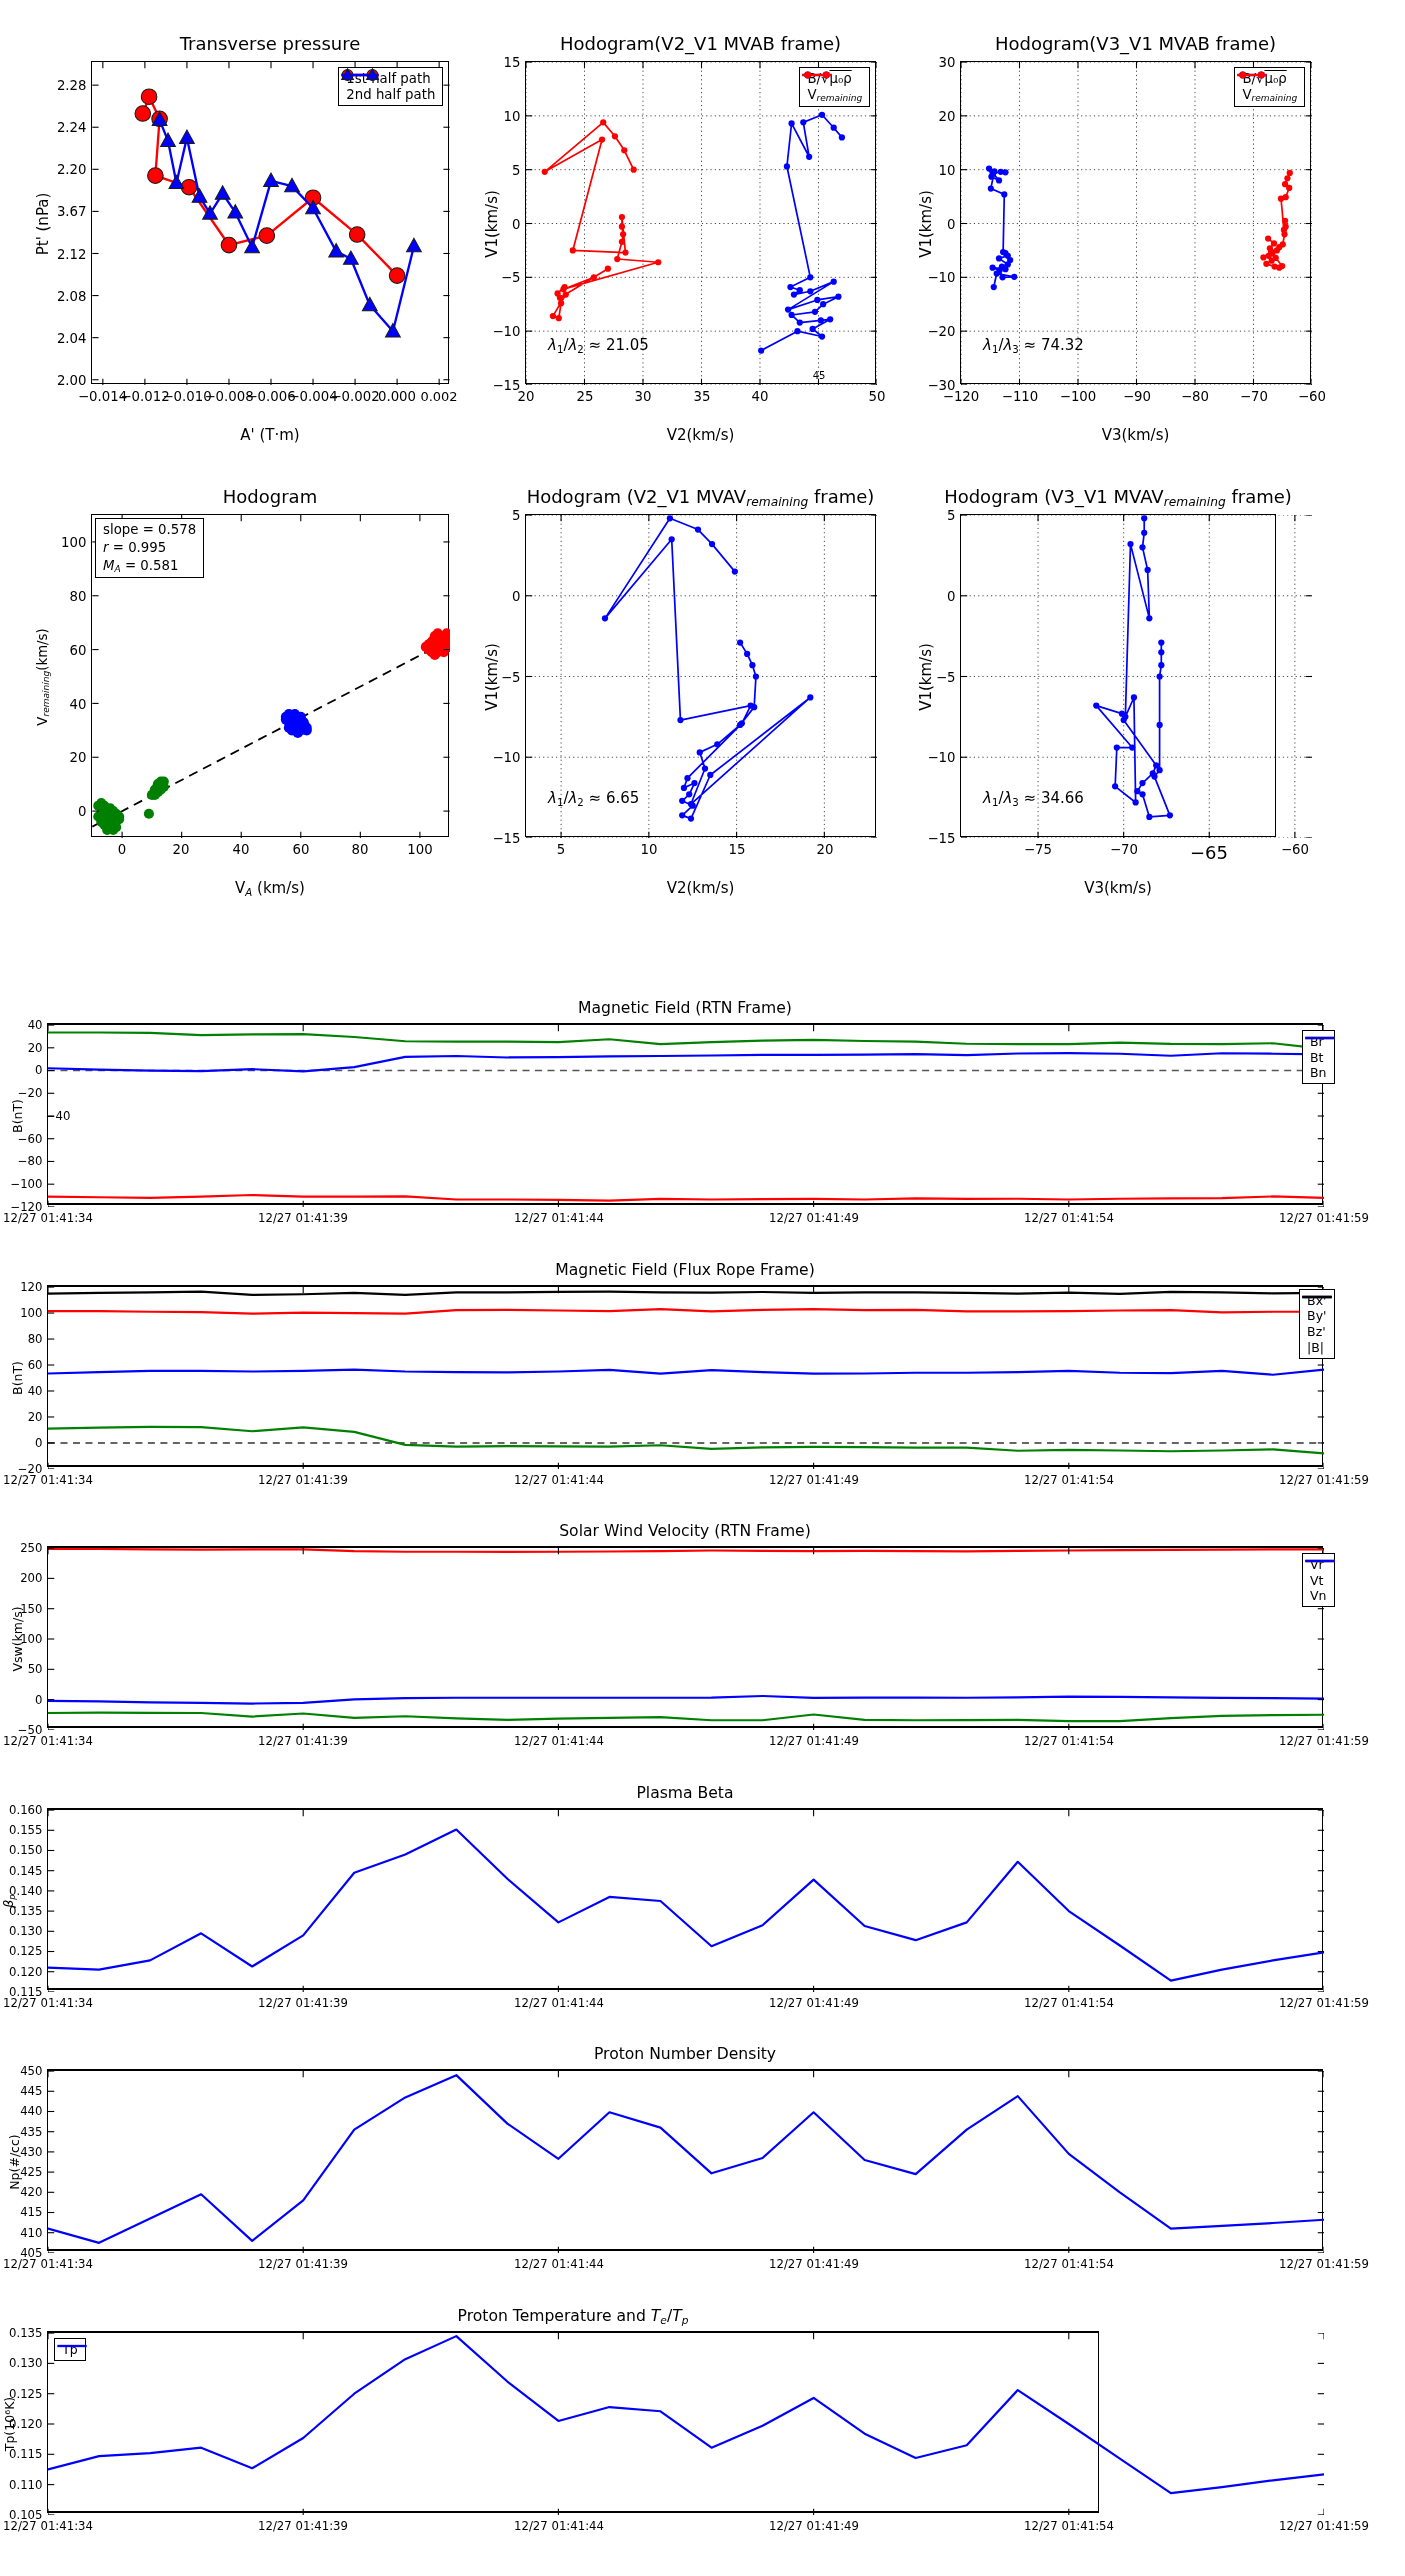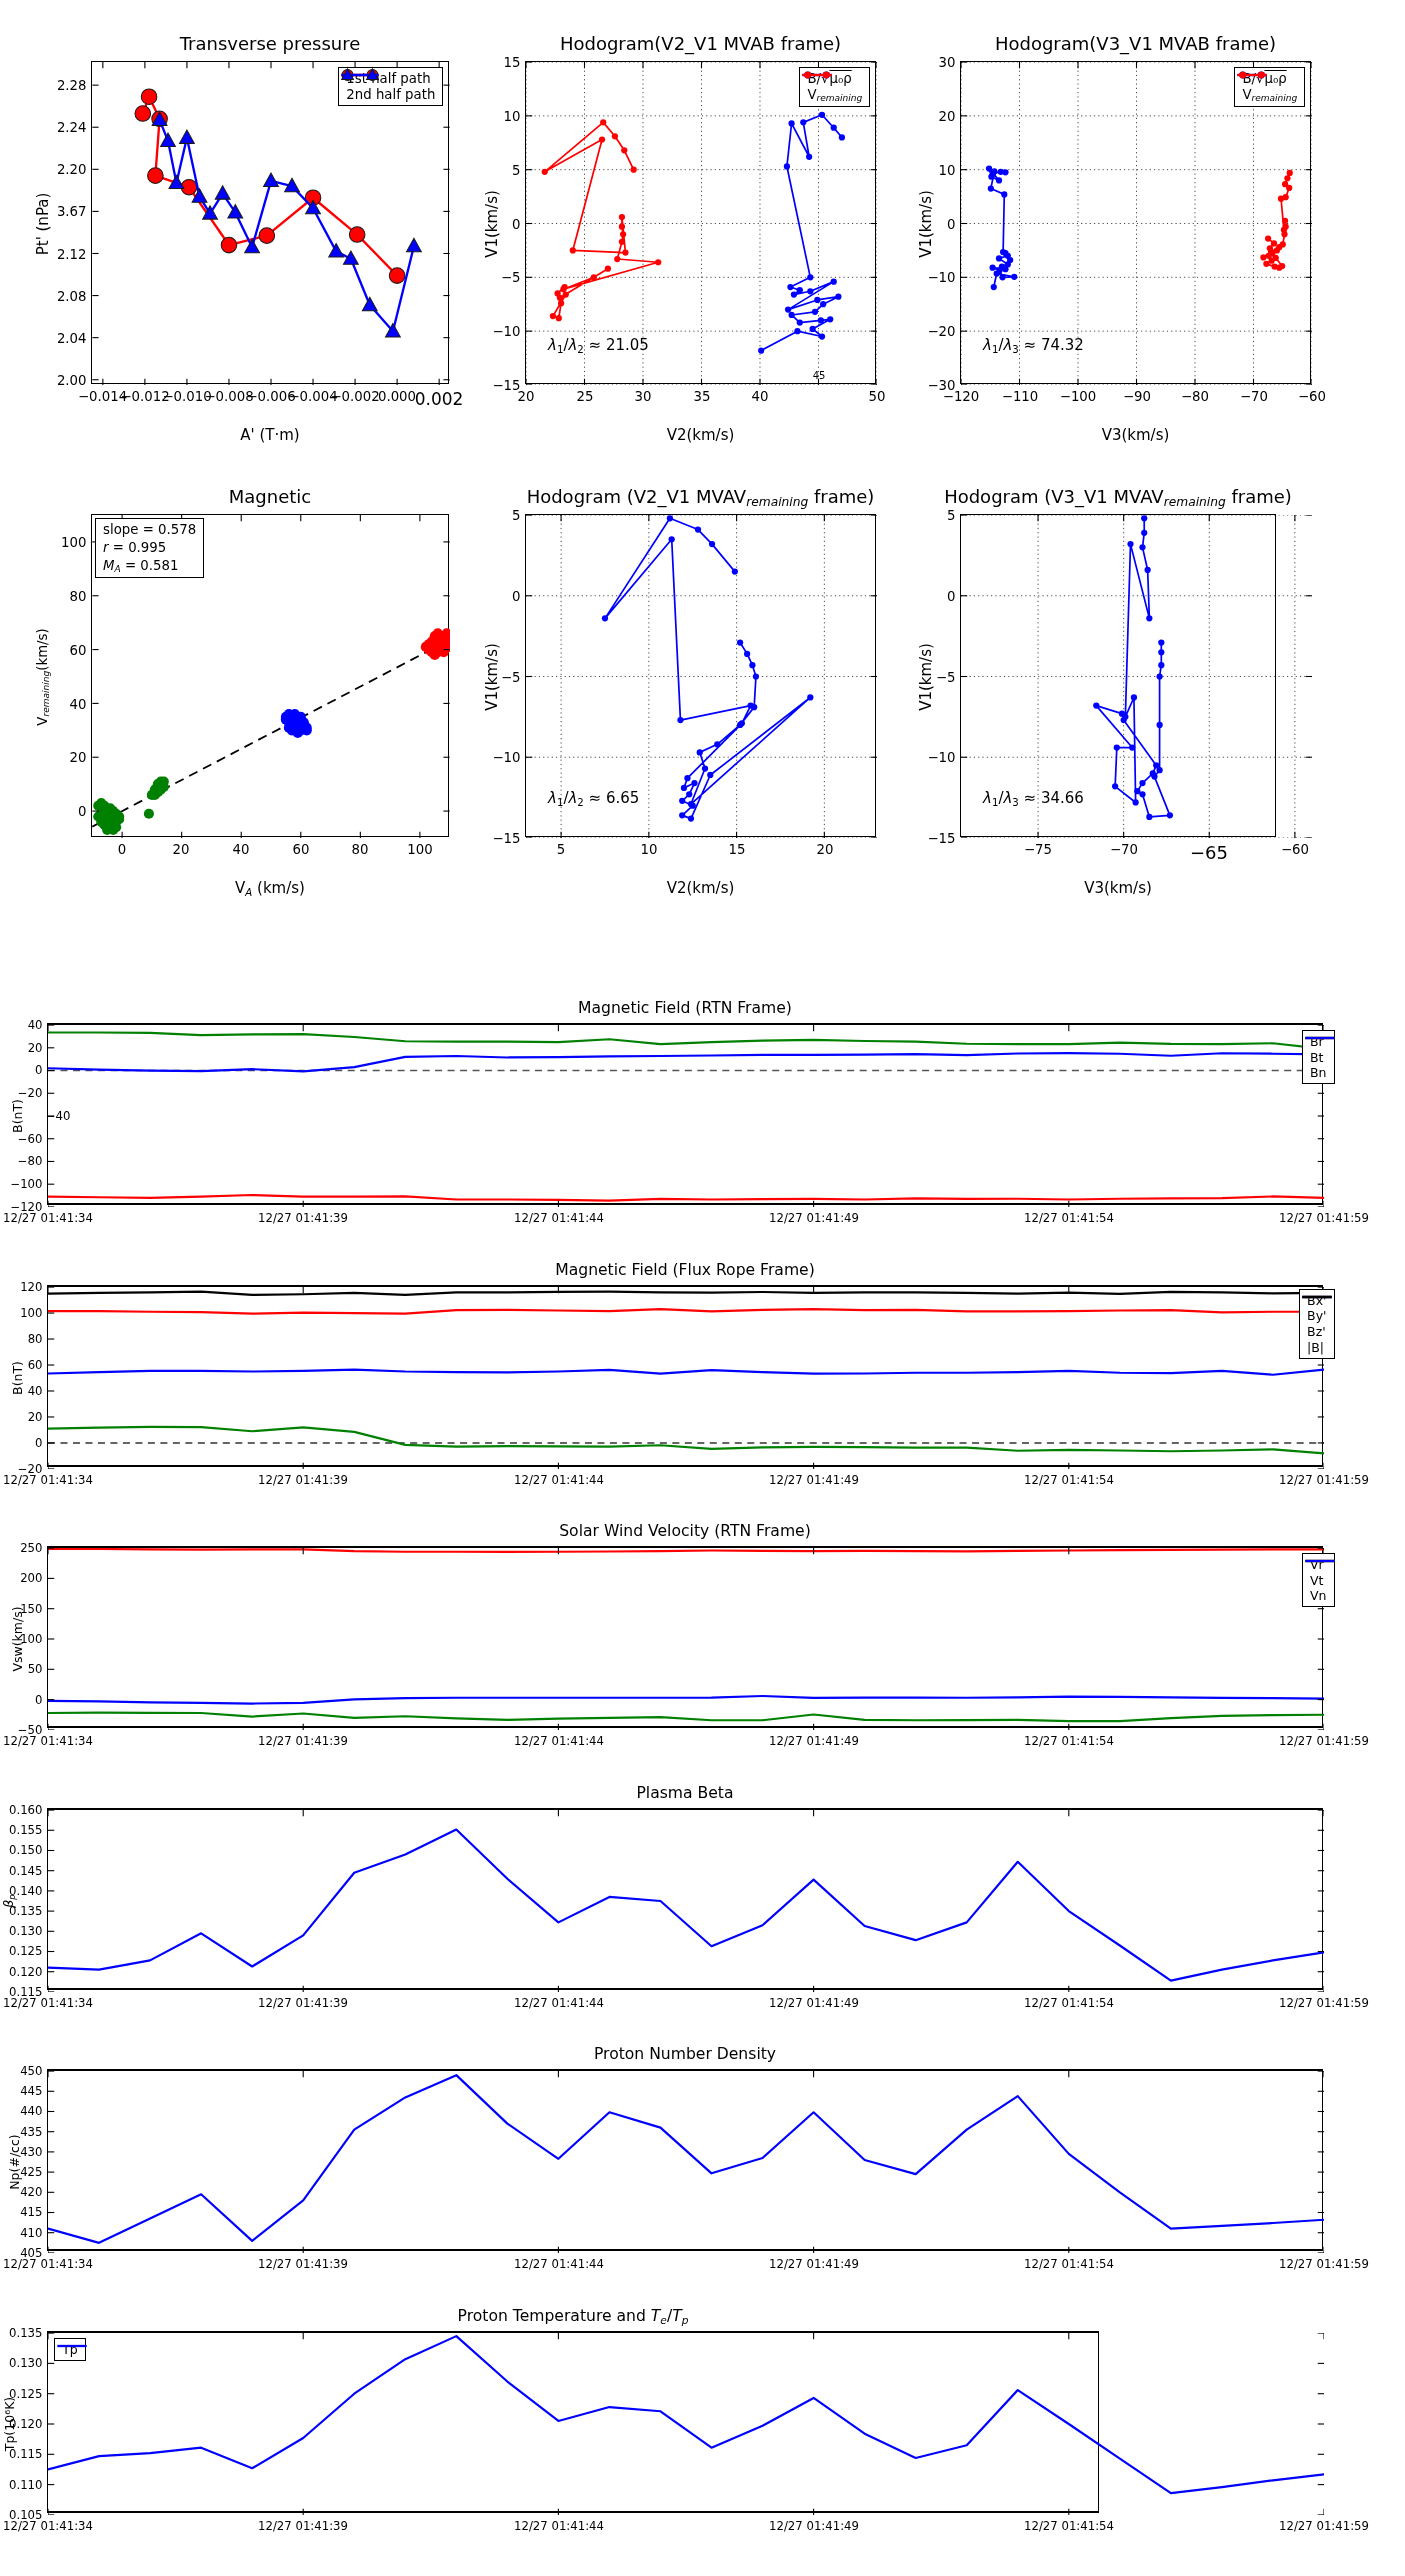--- a/index.html
+++ b/index.html
@@ -94,21 +94,21 @@
       </svg>
       <div class="title" style="font-size: 18px; top: -29px;"><span>Transverse pressure</span></div>
       <div class="xtl" style="left: 10.5px; top: 327px; font-size: 13.3px;">−0.014</div>
       <div class="xtl" style="left: 53px; top: 327px; font-size: 13.3px;">−0.012</div>
       <div class="xtl" style="left: 95px; top: 327px; font-size: 13.3px;">−0.010</div>
       <div class="xtl" style="left: 137px; top: 327px; font-size: 13.3px;">−0.008</div>
       <div class="xtl" style="left: 179px; top: 327px; font-size: 13.3px;">−0.006</div>
       <div class="xtl" style="left: 221px; top: 327px; font-size: 13.3px;">−0.004</div>
       <div class="xtl" style="left: 263px; top: 327px; font-size: 13.3px;">−0.002</div>
       <div class="xtl" style="left: 305px; top: 327px; font-size: 13.3px;">0.000</div>
-      <div class="xtl" style="left: 347px; top: 327px; font-size: 17px; text-align: right;">0.002</div>
+      <div class="xtl" style="left: 347px; top: 327px; font-size: 13px; text-align: right;">0.002</div>
       <div class="ytl" style="left: -5.5px; top: 318px; font-size: 13.3px;">2.00</div>
       <div class="ytl" style="left: -5.5px; top: 276px; font-size: 13.3px;">2.04</div>
       <div class="ytl" style="left: -5.5px; top: 234px; font-size: 13.3px;">2.08</div>
       <div class="ytl" style="left: -5.5px; top: 192px; font-size: 13.3px;">2.12</div>
       <div class="ytl" style="left: -5.5px; top: 149px; font-size: 13.3px;">3.67</div>
       <div class="ytl" style="left: -5.5px; top: 107px; font-size: 13.3px;">2.20</div>
       <div class="ytl" style="left: -5.5px; top: 65px; font-size: 13.3px;">2.24</div>
       <div class="ytl" style="left: -5.5px; top: 23px; font-size: 13.3px;">2.28</div>
       <div class="ylab" style="left: -49px; top: 162px; font-size: 15px;"><span>Pt' (nPa)</span></div>
       <div class="xlab" style="top: 364px; font-size: 15px;"><span>A' (T·m)</span></div>
@@ -519,21 +519,21 @@
         <line x1="450" y1="310.5" x2="458" y2="310.5" stroke="#000" stroke-width="1.4"></line>
         <line x1="0" y1="241.5" x2="8" y2="241.5" stroke="#000" stroke-width="1.4"></line>
         <line x1="450" y1="241.5" x2="458" y2="241.5" stroke="#000" stroke-width="1.4"></line>
         <line x1="0" y1="172.49999999999997" x2="8" y2="172.49999999999997" stroke="#000" stroke-width="1.4"></line>
         <line x1="450" y1="172.49999999999997" x2="458" y2="172.49999999999997" stroke="#000" stroke-width="1.4"></line>
         <line x1="0" y1="103.5" x2="8" y2="103.5" stroke="#000" stroke-width="1.4"></line>
         <line x1="450" y1="103.5" x2="458" y2="103.5" stroke="#000" stroke-width="1.4"></line>
         <line x1="0" y1="34.5" x2="8" y2="34.5" stroke="#000" stroke-width="1.4"></line>
         <line x1="450" y1="34.5" x2="458" y2="34.5" stroke="#000" stroke-width="1.4"></line>
       </svg>
-      <div class="title" style="font-size: 18px; top: -29px;"><span>Magnetic</span></div>
+      <div class="title" style="font-size: 18px; top: -29px;"><span>Hodogram</span></div>
       <div class="xtl" style="left: 30px; top: 327px; font-size: 13.3px;">0</div>
       <div class="xtl" style="left: 89px; top: 327px; font-size: 13.3px;">20</div>
       <div class="xtl" style="left: 149px; top: 327px; font-size: 13.3px;">40</div>
       <div class="xtl" style="left: 209px; top: 327px; font-size: 13.3px;">60</div>
       <div class="xtl" style="left: 268px; top: 327px; font-size: 13.3px;">80</div>
       <div class="xtl" style="left: 328px; top: 327px; font-size: 13.3px;">100</div>
       <div class="ytl" style="left: -5.5px; top: 296px; font-size: 13.3px;">0</div>
       <div class="ytl" style="left: -5.5px; top: 242px; font-size: 13.3px;">20</div>
       <div class="ytl" style="left: -5.5px; top: 189px; font-size: 13.3px;">40</div>
       <div class="ytl" style="left: -5.5px; top: 135px; font-size: 13.3px;">60</div>

